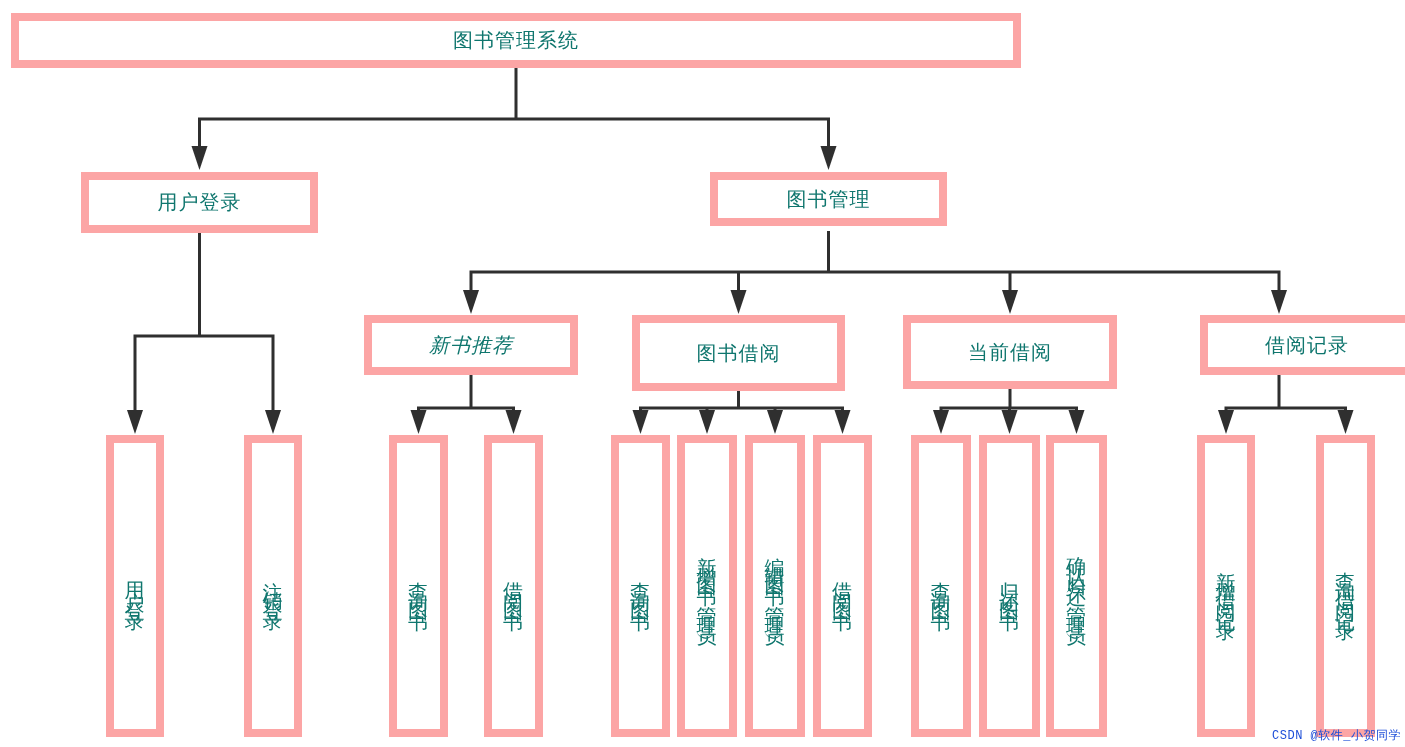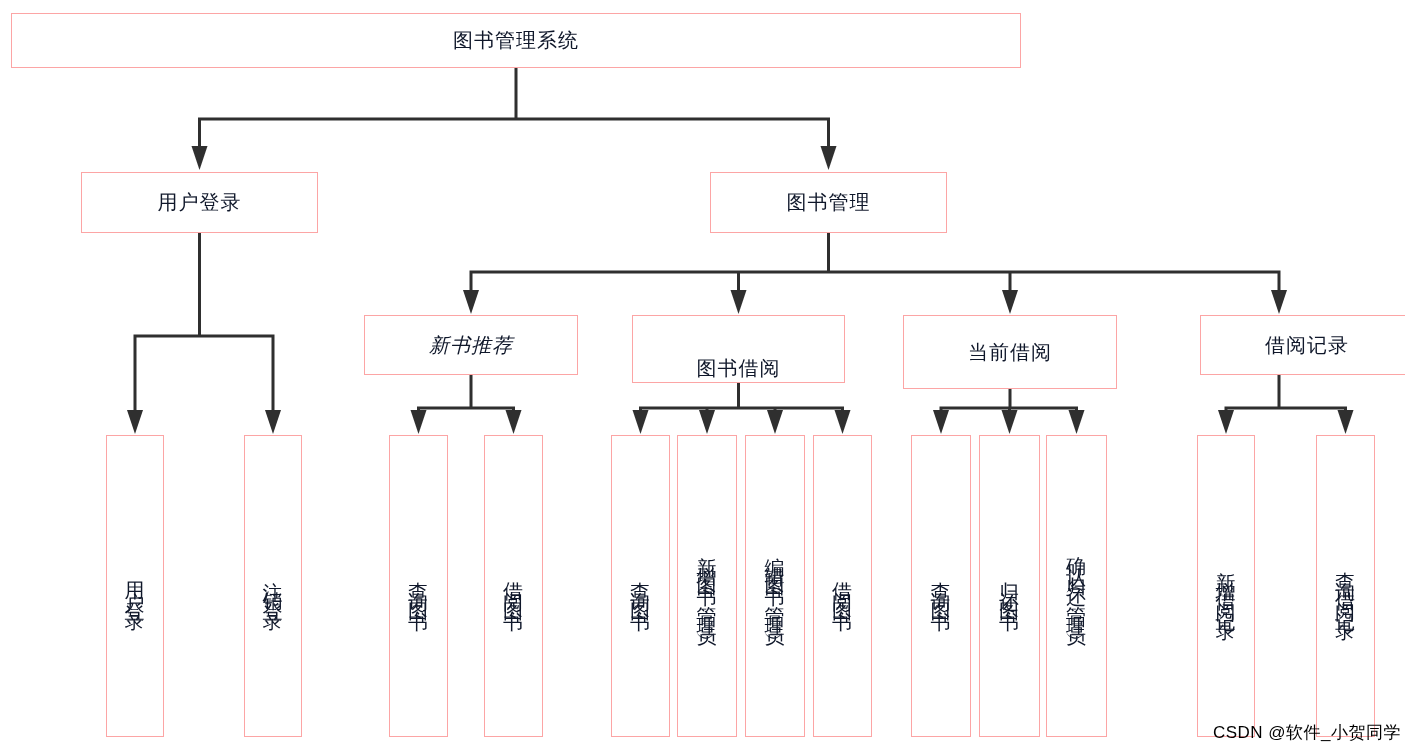--- a/index.html
+++ b/index.html
@@ -18,45 +18,46 @@
   #connectors {
     position: absolute;
     left: 0;
     top: 0;
     z-index: 0;
   }
   .node {
     position: absolute;
     box-sizing: border-box;
     background: #ffffff;
-    border: 1px solid #fca5a5;
+    border: 8px solid #fca5a5;
     display: flex;
     align-items: center;
     justify-content: center;
-    color: #0f172a;
+    color: #0f766e;
     font-size: 20px;
     letter-spacing: 1px;
     z-index: 1;
   }
   .node.v span {
     writing-mode: vertical-rl;
     text-orientation: mixed;
     letter-spacing: 10px;
     line-height: 1;
     white-space: nowrap;
   }
   .watermark {
     position: absolute;
     right: 4px;
     bottom: 3px;
-    font-size: 17px;
+    font-size: 12px;
     letter-spacing: 0.5px;
-    color: #000000;
+    color: #1d4ed8;
     z-index: 5;
     white-space: nowrap;
+    font-family: Liberation Mono, monospace;
   }
 </style>
 </head>
 <body>
 
 <div id="stage">
 
   <svg id="connectors" width="1405" height="747" viewBox="0 0 1405 747">
     <g stroke="#2f2f2f" stroke-width="3" fill="none">
 
@@ -97,28 +98,28 @@
     </g>
   </svg>
 
   <div class="node h" style="left:11px; top:13px; width:1010px; height:55px;">
     <span>图书管理系统</span>
   </div>
 
   <div class="node h" style="left:81px; top:172px; width:237px; height:61px;">
     <span>用户登录</span>
   </div>
-  <div class="node h" style="left:710px; top:172px; width:237px; height:61px;">
+  <div class="node h" style="left:710px; top:172px; width:237px; height:54px;">
     <span>图书管理</span>
   </div>
 
   <div class="node h" style="left:364px; top:315px; width:214px; height:60px;font-style:italic;">
     <span>新书推荐</span>
   </div>
-  <div class="node h" style="left:632px; top:315px; width:213px; height:68px;align-items:flex-end;">
+  <div class="node h" style="left:632px; top:315px; width:213px; height:76px;">
     <span>图书借阅</span>
   </div>
   <div class="node h" style="left:903px; top:315px; width:214px; height:74px;">
     <span>当前借阅</span>
   </div>
   <div class="node h" style="left:1200px; top:315px; width:214px; height:60px;">
     <span>借阅记录</span>
   </div>
 
   <div class="node v" style="left:106px; top:435px; width:58px; height:302px;">

